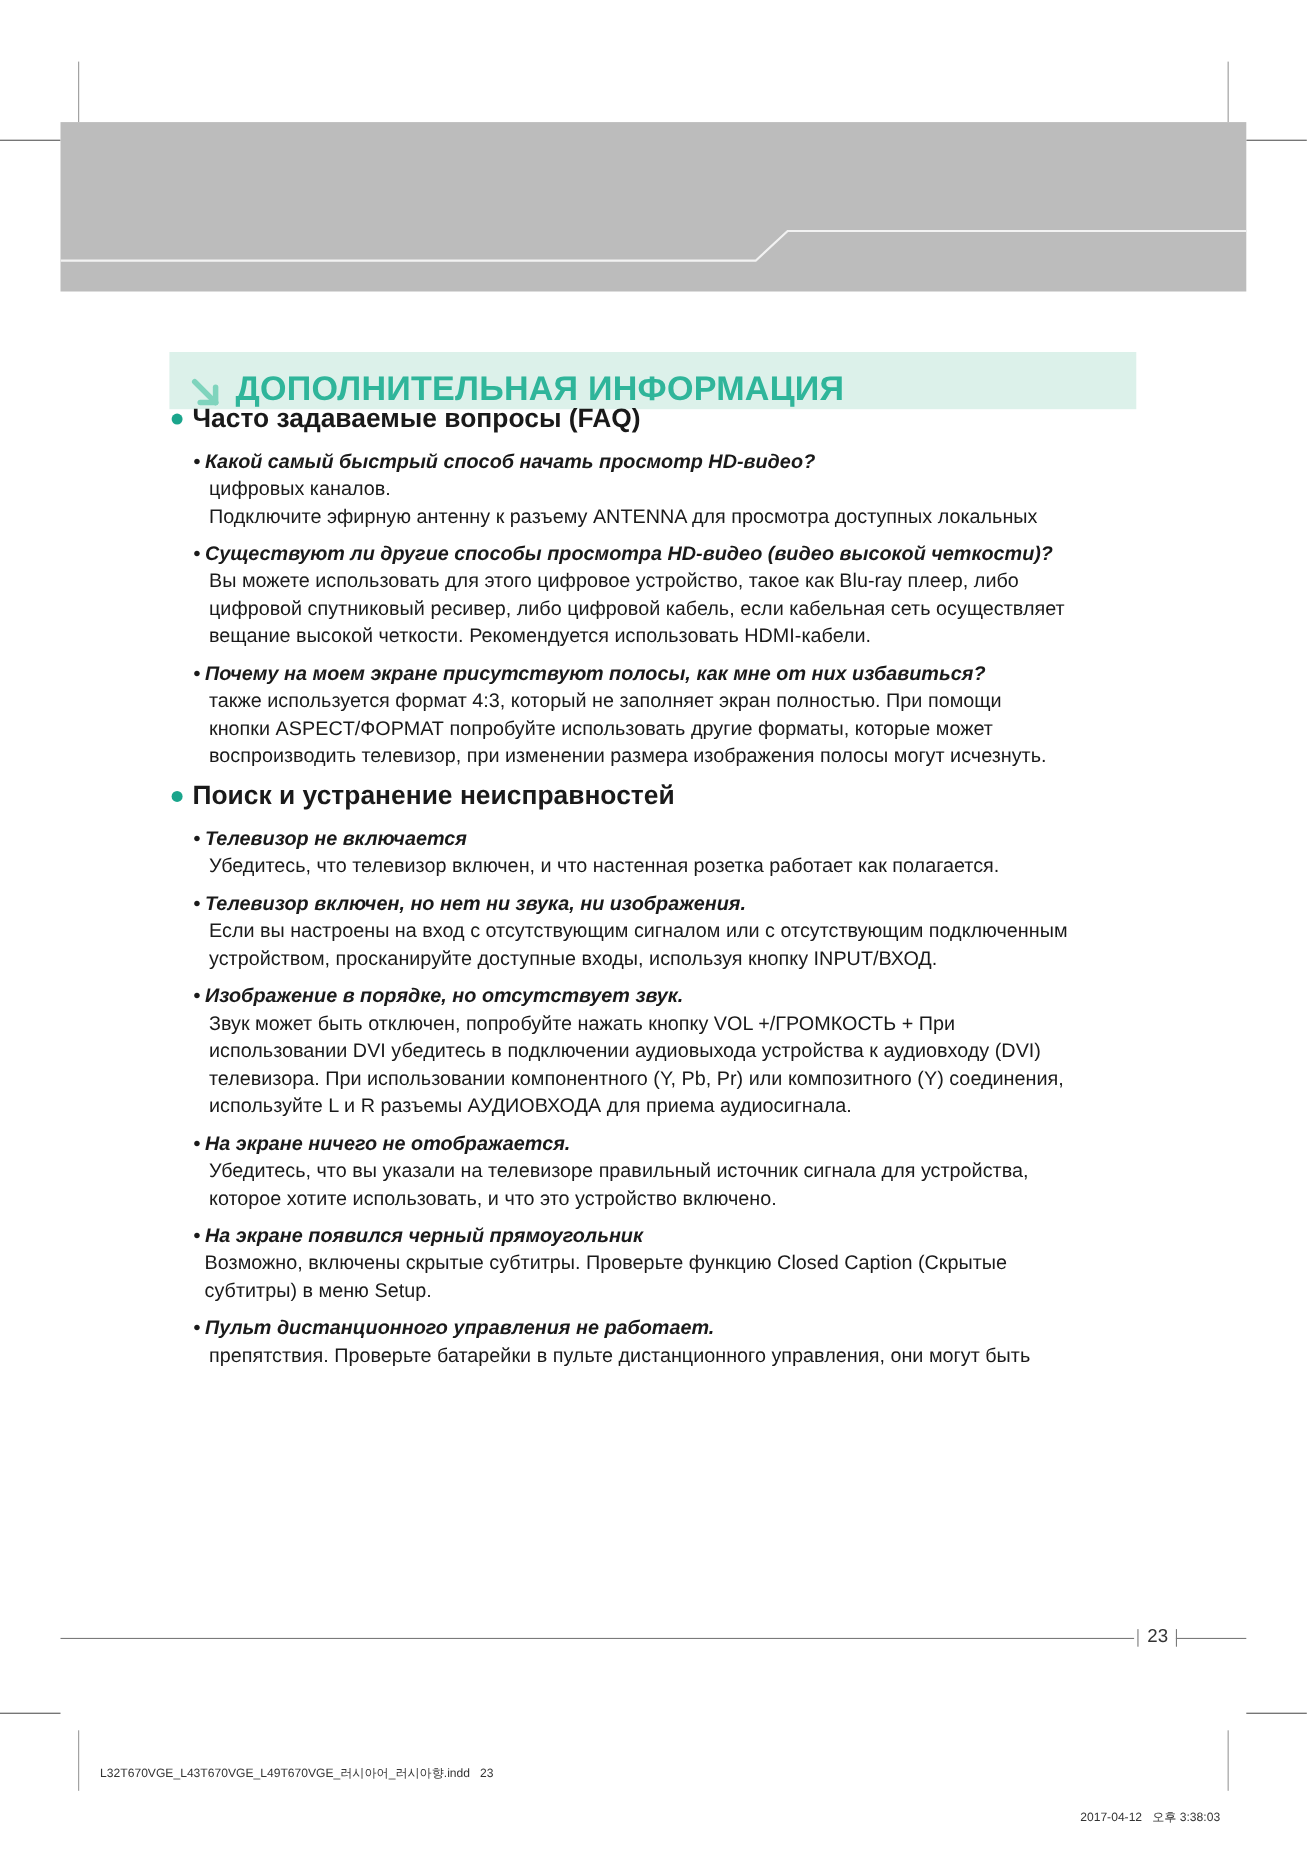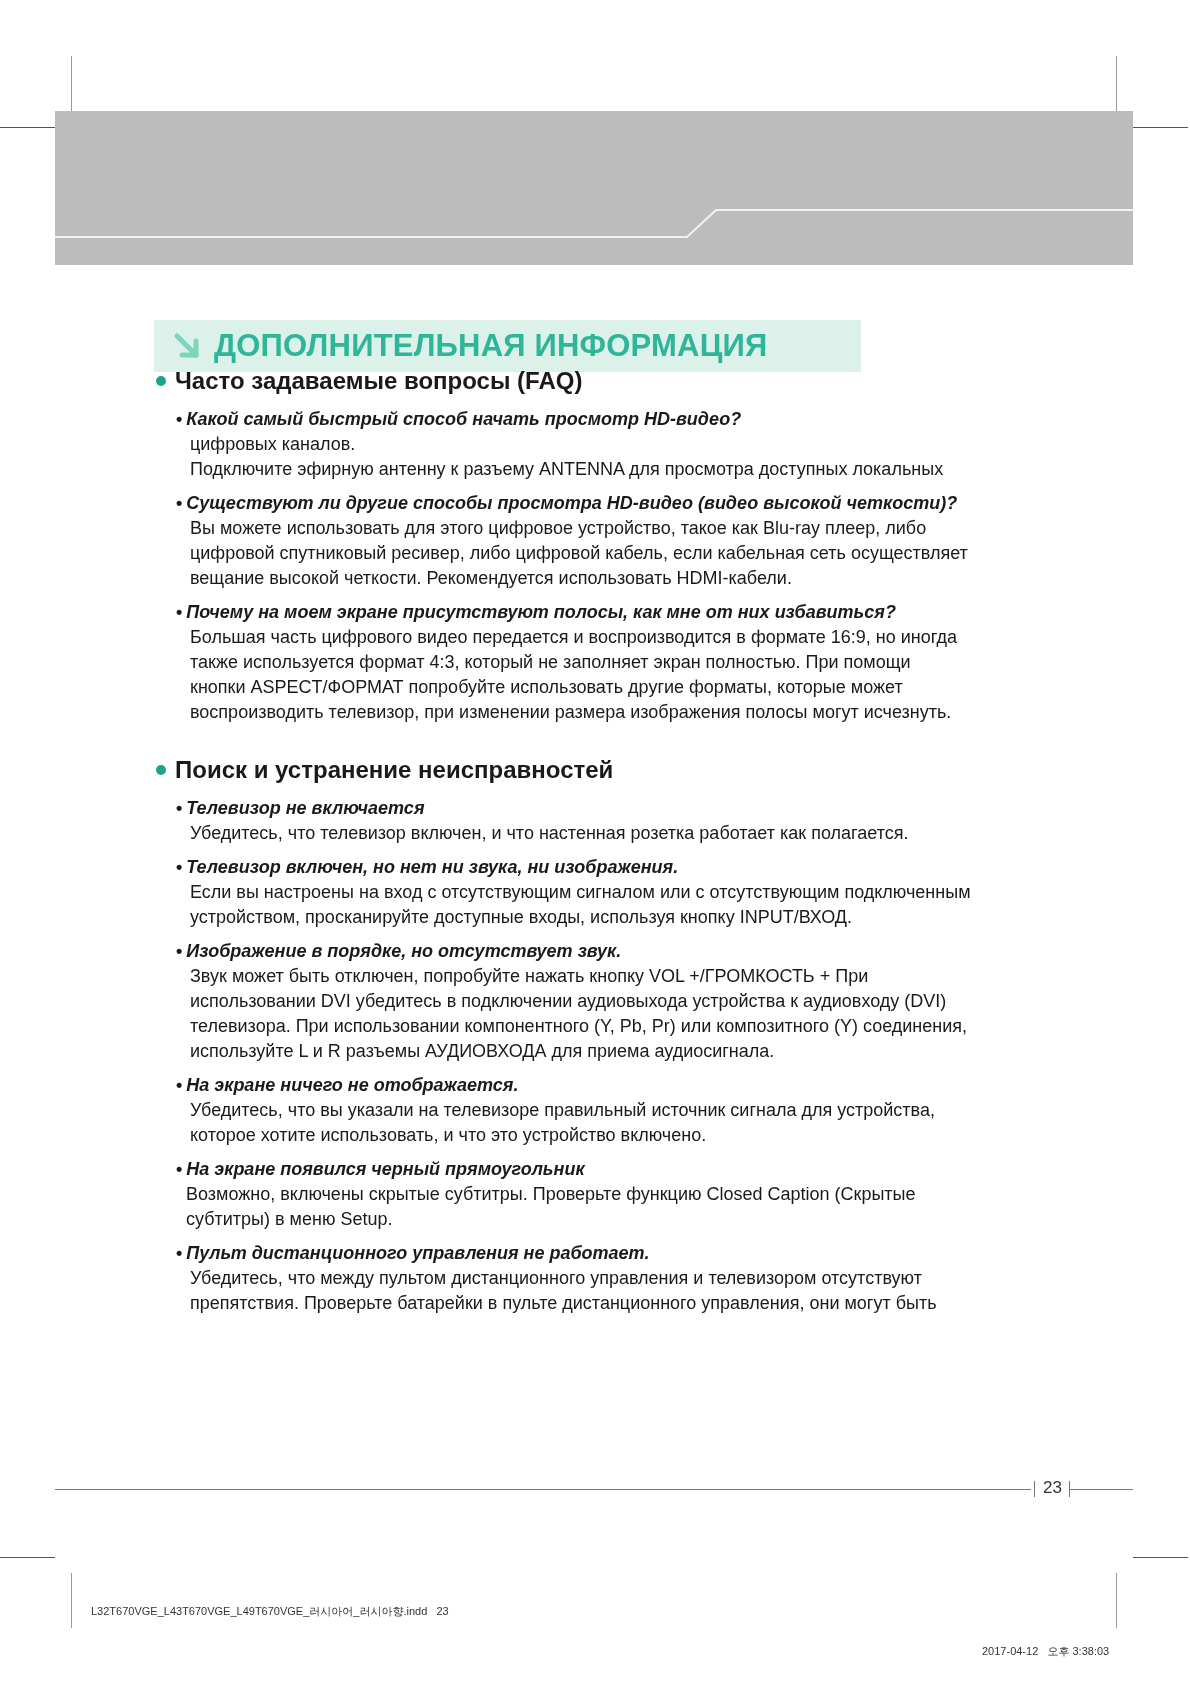--- a/index.html
+++ b/index.html
@@ -6,34 +6,34 @@
   body {
     width:1190px; height:1684px; position:relative; overflow:hidden;
     background:#ffffff; font-family:"Liberation Sans", sans-serif; color:#1a1a1a;
   }
   .crop-h { position:absolute; height:1px; background:#555; }
   .crop-v { position:absolute; width:1px; background:#999; }
 
   .header-band { position:absolute; left:55px; top:111px; width:1078px; height:154px; background:#bcbcbc; }
   .header-band svg { position:absolute; left:0; top:0; }
 
-  .banner { position:absolute; left:154px; top:320px; width:707px; height:52px; background:#dcf1ea;
-            display:flex; align-items:center; }
+  .banner { position:absolute; left:154px; top:320px; width:879px; height:52px; background:#dcf1ea;
+            display:flex; align-items:flex-end; }
   .banner-icon { width:30px; height:30px; margin-left:18px; margin-right:12px; }
   .banner-title { font-size:31px; font-weight:bold; color:#2fb59a; letter-spacing:0.2px; }
 
   .content { position:absolute; left:154px; top:364px; width:880px; }
   .section-heading { display:flex; align-items:center; font-size:24px; font-weight:bold; color:#1a1a1a; margin:0; height:34px; }
   .section-heading .dot { width:10px; height:10px; border-radius:50%; background:#1aa58c; margin-right:9px; margin-left:2px; }
   .item { margin-left:22px; margin-top:9px; }
   .item-q { font-size:18px; font-weight:bold; font-style:italic; line-height:25px; color:#1a1a1a; }
   .item-q .bullet { font-style:normal; margin-right:4px; }
   .item-a { font-size:18px; line-height:25px; margin-left:14px; color:#1a1a1a; }
   .item-a.shift { margin-left:10px; }
-  .sec2 { margin-top:28px; }
+  .sec2 { margin-top:7px; }
 
   .footer-line { position:absolute; top:1489px; height:1px; background:#7a7a7a; }
   .page-num { position:absolute; left:1043px; top:1478px; width:24px; text-align:left; font-size:17px; color:#333; }
   .page-tick { position:absolute; top:1481px; width:1px; height:16px; background:#7a7a7a; }
   .slug { position:absolute; top:1604px; font-size:11px; color:#333; font-family:Liberation Sans, sans-serif; }
 </style>
 </head>
 <body>
 
 <div class="crop-v" style="left:71px;top:56px;height:55px;"></div>
@@ -83,21 +83,20 @@
       <div class="item-a">
         <div>Вы можете использовать для этого цифровое устройство, такое как Blu-ray плеер, либо</div>
         <div>цифровой спутниковый ресивер, либо цифровой кабель, если кабельная сеть осуществляет</div>
         <div>вещание высокой четкости. Рекомендуется использовать HDMI-кабели.</div>
       </div>
     </div>
 
     <div class="item">
       <div class="item-q"><span class="bullet">•</span><span>Почему на моем экране присутствуют полосы, как мне от них избавиться?</span></div>
       <div class="item-a">
-        <div>Большая часть цифрового видео передается и воспроизводится в формате 16:9, но иногда</div>
         <div>также используется формат 4:3, который не заполняет экран полностью. При помощи</div>
         <div>кнопки ASPECT/ФОРМАТ попробуйте использовать другие форматы, которые может</div>
         <div>воспроизводить телевизор, при изменении размера изображения полосы могут исчезнуть.</div>
       </div>
     </div>
   </div>
 
   <div class="sec2">
     <div class="section-heading">
       <span class="dot"></span>
@@ -141,21 +140,20 @@
       <div class="item-q"><span class="bullet">•</span><span>На экране появился черный прямоугольник</span></div>
       <div class="item-a shift">
         <div>Возможно, включены скрытые субтитры. Проверьте функцию Closed Caption (Скрытые</div>
         <div>субтитры) в меню Setup.</div>
       </div>
     </div>
 
     <div class="item">
       <div class="item-q"><span class="bullet">•</span><span>Пульт дистанционного управления не работает.</span></div>
       <div class="item-a">
-        <div>Убедитесь, что между пультом дистанционного управления и телевизором отсутствуют</div>
         <div>препятствия. Проверьте батарейки в пульте дистанционного управления, они могут быть</div>
       </div>
     </div>
   </div>
 </div>
 
 <div class="footer-line" style="left:55px;width:976px;"></div>
 <div class="page-tick" style="left:1034px;"></div>
 <div class="page-num">23</div>
 <div class="page-tick" style="left:1069px;"></div>

